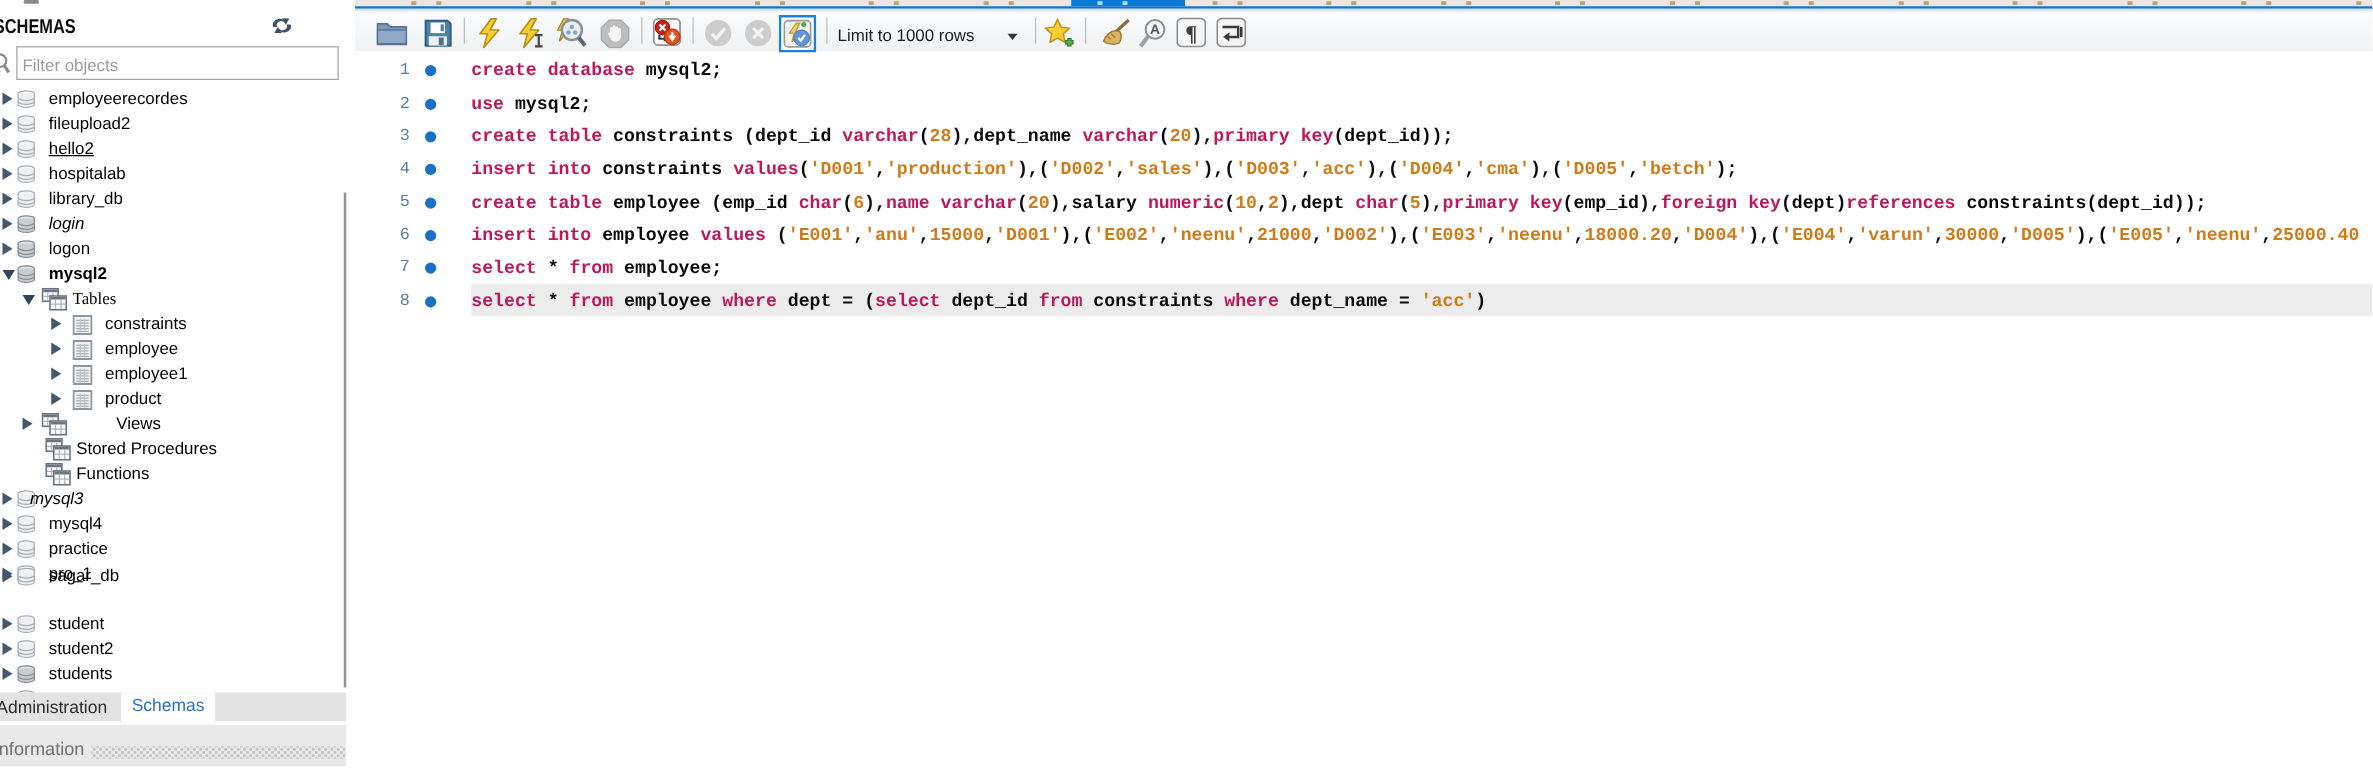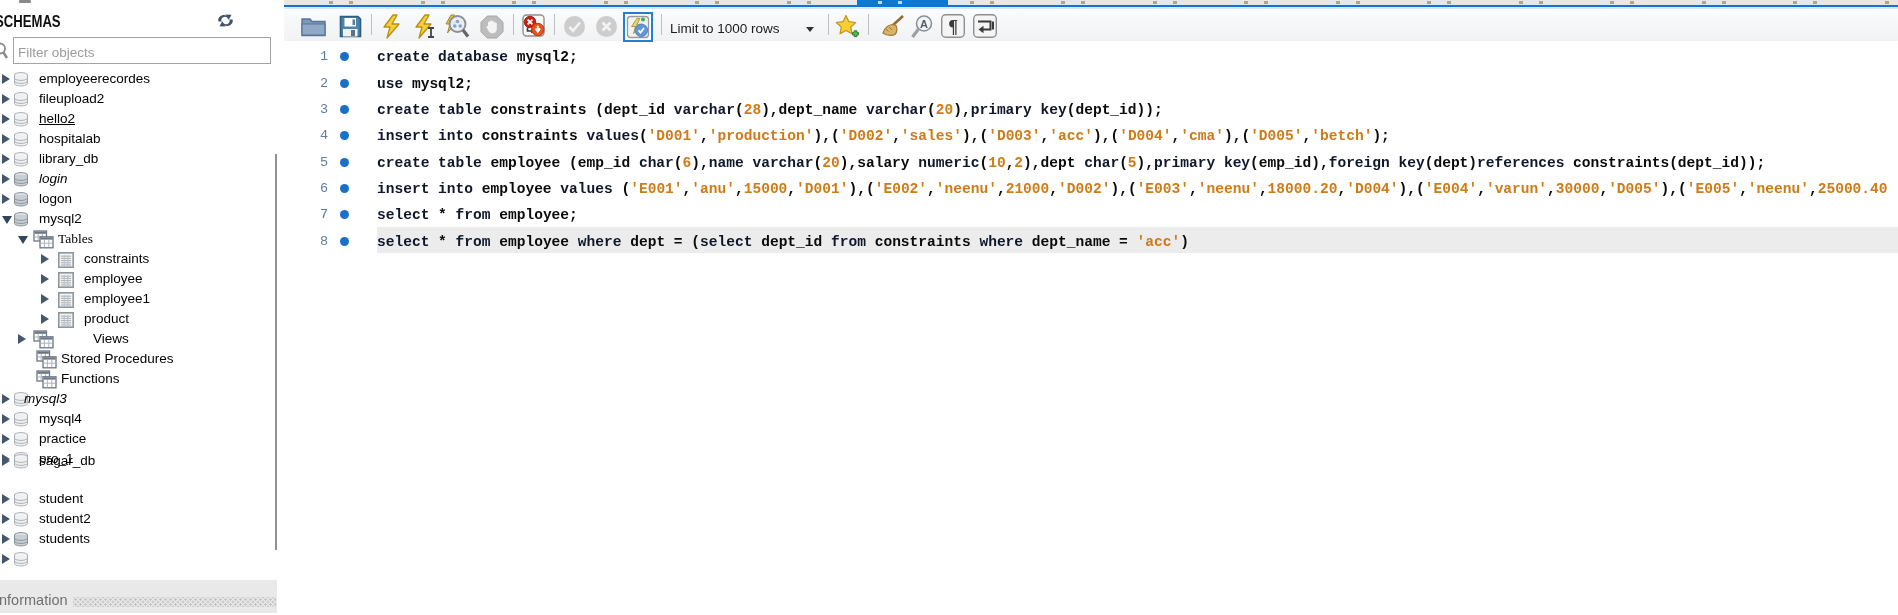--- a/index.html
+++ b/index.html
@@ -25,21 +25,21 @@
 #tabstrip{position:absolute;left:0;top:0;width:1614px;height:5px;background:#e7e7e7}
 #bluetab{position:absolute;left:573px;top:0;width:91px;height:5px;background:#0b79d4}
 #blueline{position:absolute;left:0;top:5px;width:1614px;height:3px;background:#0e74cd}
 #toolbar{position:absolute;left:0;top:7px;width:1614px;height:34px;background:linear-gradient(#fbfcfd,#f1f2f4)}
 .sep{position:absolute;top:7px;width:1px;height:21px;background:#bfbfbf}
 .ticon{position:absolute}
 
 .lnum{position:absolute;width:35px;text-align:right;font-family:"Liberation Mono",monospace;font-size:13.5px;color:#5b7ea3;line-height:26px}
 .dot{position:absolute;width:9px;height:9px;border-radius:50%;background:#1a70c5}
 .cline{position:absolute;left:377px;font-family:"Liberation Mono",monospace;font-weight:bold;font-size:14.55px;color:#0a0a0a;white-space:pre;line-height:26px}
-.k{color:#0f172a}
+.k{color:#be185d}
 .s{color:#ce7b18}
 .n{color:#ce7b18}
 #hl8{position:absolute;left:93px;top:227px;width:1521px;height:26px;background:#ececec}
 </style></head>
 <body>
 <div id="root">
 
 <div id="ezone">
   <div id="tabstrip"></div>
   <div id="marks">
@@ -296,21 +296,21 @@
             </svg></span>
           <span style="position:absolute;left:39px;">logon</span>
         </div>
         <div class="trow" style="top:209px">
           <span class="tri d" style="left:2px"></span>
           <span class="tico" style="left:13px;top:3px"><svg width="16" height="15" viewBox="0 0 16 15">
               <ellipse cx="8" cy="3" rx="6.5" ry="2.4" fill="#dde0e4" stroke="#878f98" stroke-width="1"></ellipse>
               <path d="M1.5 3 v8.5 c0 1.3 2.9 2.4 6.5 2.4 s6.5-1.1 6.5-2.4 V3" fill="#c9ced4" stroke="#878f98" stroke-width="1"></path>
               <path d="M1.5 6 c0 1.3 2.9 2.4 6.5 2.4 s6.5-1.1 6.5-2.4 M1.5 9 c0 1.3 2.9 2.4 6.5 2.4 s6.5-1.1 6.5-2.4" fill="none" stroke="#878f98" stroke-width="1"></path>
             </svg></span>
-          <span style="position:absolute;left:39px;font-weight:normal;">mysql2</span>
+          <span style="position:absolute;left:39px;font-weight:bold;">mysql2</span>
         </div>
         <div class="trow" style="top:229px">
           <span class="tri d" style="left:18px"></span>
           <span class="tico" style="left:33px;top:1px"><svg width="21" height="19" viewBox="0 0 21 19">
               <g>
                 <rect x="1" y="1" width="12.5" height="10" fill="#fdfdfd" stroke="#6b7684" stroke-width="1.3"></rect>
                 <rect x="1.6" y="1.6" width="11.3" height="2.2" fill="#6b7684"></rect>
                 <path d="M5.2 4 v6.4 M9.4 4 v6.4 M1.6 7 h11.4" stroke="#aeb5bd" stroke-width="1" fill="none"></path>
               </g>
               <g>
@@ -479,19 +479,23 @@
           <span class="tri r" style="left:2px"></span>
           <span class="tico" style="left:13px;top:3px"><svg width="16" height="15" viewBox="0 0 16 15">
               <ellipse cx="8" cy="3" rx="6.5" ry="2.4" fill="#f4f5f6" stroke="#a8aeb5" stroke-width="1"></ellipse>
               <path d="M1.5 3 v8.5 c0 1.3 2.9 2.4 6.5 2.4 s6.5-1.1 6.5-2.4 V3" fill="#eef0f2" stroke="#a8aeb5" stroke-width="1"></path>
               <path d="M1.5 6 c0 1.3 2.9 2.4 6.5 2.4 s6.5-1.1 6.5-2.4 M1.5 9 c0 1.3 2.9 2.4 6.5 2.4 s6.5-1.1 6.5-2.4" fill="none" stroke="#a8aeb5" stroke-width="1"></path>
             </svg></span>
           <span style="position:absolute;left:39px;"></span>
         </div>
       </div>
   <div id="sscroll"></div>
+  <div id="side-tabs">
+    <div id="tab-adm">Administration</div>
+    <div id="tab-sch">Schemas</div>
+  </div>
   <div id="info-panel">
     <div id="info-t">Information</div>
     <div id="info-dots"></div>
   </div>
 </div>
 
 </div>
 
 </body></html>

